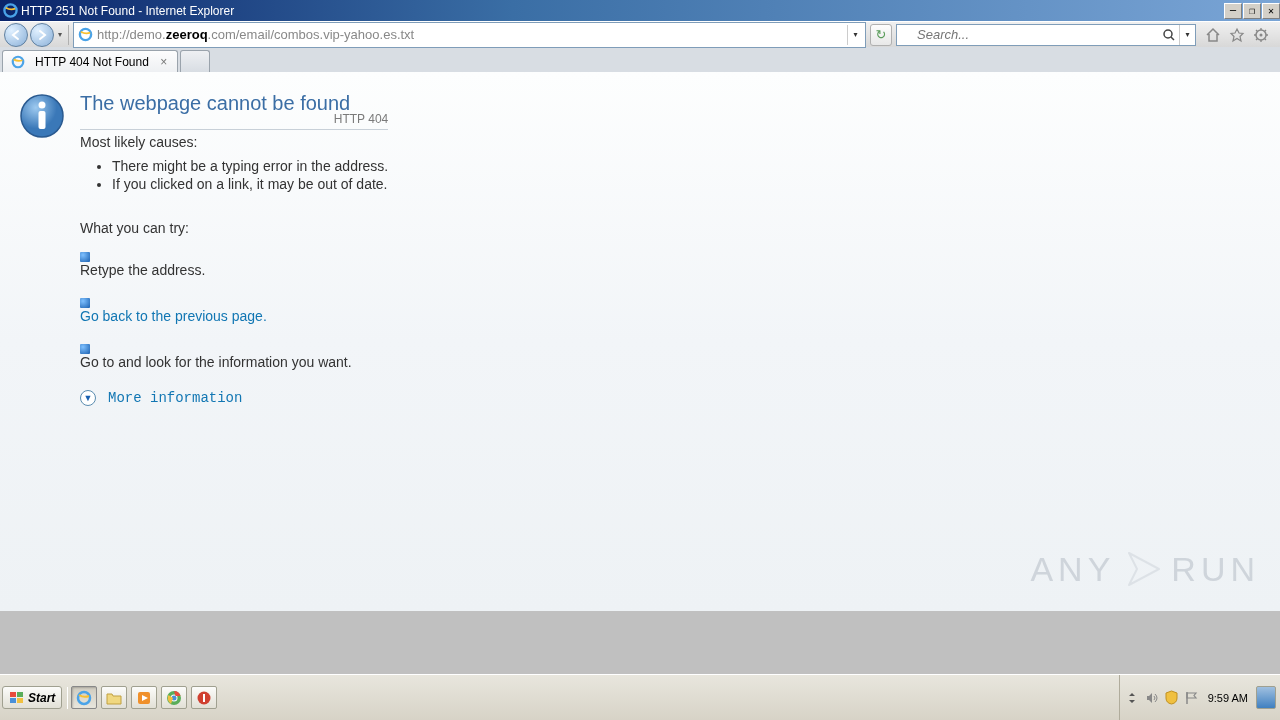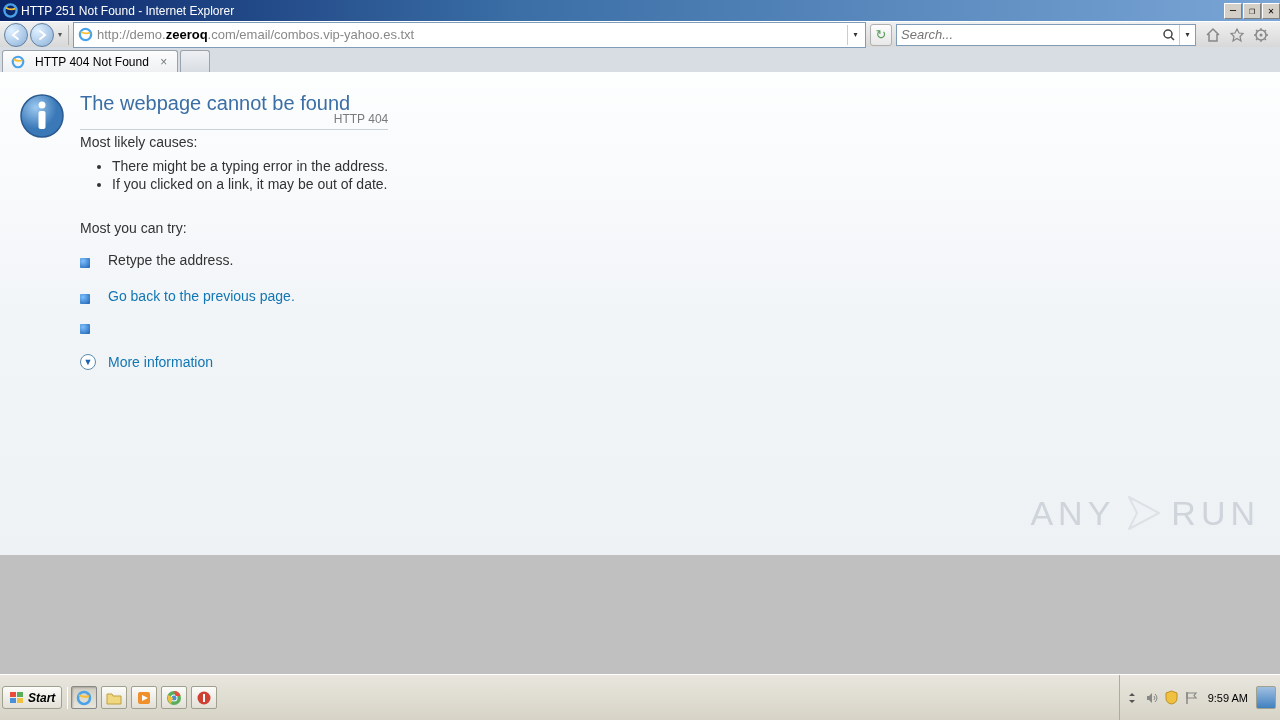--- a/index.html
+++ b/index.html
@@ -16,52 +16,52 @@
 .toolbar { height: 26px; background: linear-gradient(to bottom, #f0f0f0, #d8d8d8); border-top: 1px solid #fff; display: flex; align-items: center; padding: 2px 4px; gap: 2px; }
 .nav-btn { width: 24px; height: 24px; border-radius: 50%; background: radial-gradient(circle at 30% 30%, #e0f0ff, #8ab0d8); border: 1px solid #6080a0; display: flex; align-items: center; justify-content: center; color: #fff; cursor: pointer; }
 .dd-arrow { font-size: 8px; color: #555; padding: 0 2px; cursor: pointer; }
 .addr-sep { width: 1px; height: 20px; background: #b0b0b0; margin: 0 2px; }
 .ie-page-icon { width: 18px; height: 18px; display: inline-flex; align-items: center; justify-content: center; }
 .addrbox { flex: 1; height: 26px; background: #fff; border: 1px solid #7f9db9; display: flex; align-items: center; padding: 0 2px; }
 .addr-dd-btn { width: 16px; height: 20px; border-left: 1px solid #ccc; display: flex; align-items: center; justify-content: center; font-size: 8px; color: #333; cursor: pointer; }
 .small-btn { width: 22px; height: 22px; border: 1px solid #b0b0b0; border-radius: 3px; background: linear-gradient(to bottom, #fdfdfd, #e8e8e8); display: flex; align-items: center; justify-content: center; cursor: pointer; margin-left: 2px; }
 .refresh-glyph { color: #5a9c5a; font-size: 13px; }
 .searchbox { width: 300px; height: 22px; background: #fff; border: 1px solid #7f9db9; display: flex; align-items: center; margin-left: 2px; }
-.searchbox input { border: none; outline: none; flex: 1; font-size: 13px; padding-left: 4px; color: #888; font-style: italic; }
+.searchbox input { border: none; outline: none; flex: 1; font-size: 13px; padding-left: 20px; color: #888; font-style: italic; }
 .search-btn { width: 20px; height: 20px; display: flex; align-items: center; justify-content: center; cursor: pointer; }
 .search-dd { width: 16px; height: 20px; border-left: 1px solid #ccc; display: flex; align-items: center; justify-content: center; font-size: 8px; color: #333; cursor: pointer; }
 .toolbar-right { display: flex; gap: 6px; padding: 0 6px; }
 .toolbar-right-icon { width: 18px; height: 18px; cursor: pointer; display: flex; align-items: center; justify-content: center; color: #777; }
 
 
 .tabbar { height: 25px; background: #d8dde3; display: flex; align-items: flex-end; padding-left: 2px; }
 .tab { height: 22px; background: linear-gradient(to bottom, #fdfdfd, #eef0f3); border: 1px solid #9aa3ac; border-bottom: none; border-radius: 3px 3px 0 0; display: flex; align-items: center; padding: 0 6px; min-width: 170px; cursor: pointer; font-size: 12px; gap: 8px; }
 .tab-close { margin-left: auto; width: 14px; height: 14px; color: #777; border-radius: 2px; text-align: center; line-height: 14px; font-size: 12px; cursor: pointer; }
 .tab.blank { min-width: 30px; width: 30px; background: linear-gradient(to bottom, #eef0f3, #d8dde3); margin-left: 2px; }
 
 
-.content { background: linear-gradient(to bottom, #fdfefe, #f2f5f8 50%, #eef2f5); height: 483px; overflow: hidden; padding: 20px 18px; position: relative; }
+.content { background: linear-gradient(to bottom, #fdfefe, #f2f5f8 50%, #eef2f5); height: 539px; overflow: hidden; padding: 20px 18px; position: relative; }
 .content-inner { display: flex; }
 .info-icon-lg { width: 48px; height: 48px; margin-right: 14px; margin-top: 0px; flex-shrink: 0; }
 .error-body { max-width: 670px; }
 .error-title { color: #3b6ea5; font-size: 20px; font-weight: normal; }
 .error-divider { height: 0; border-top: 1px solid #c8d0d8; margin-top: 14px; position: relative; }
 .http-code { position: absolute; right: 0; top: -18px; color: #7a7a7a; font-size: 12px; }
 .causes-head { margin-top: 4px; font-size: 14px; color: #333; }
 .causes-list { margin: 8px 0 0 32px; color: #333; font-size: 14px; }
 .causes-list li { margin-bottom: 2px; }
 .try-head { margin-top: 28px; font-size: 14px; color: #333; }
 .suggestions { margin-top: 16px; }
-.sug-item { display: flex; align-items: flex-end; margin-bottom: 20px; }
+.sug-item { display: flex; align-items: flex-start; margin-bottom: 20px; flex-direction: column; }
 .sug-bullet { width: 10px; height: 10px; background: radial-gradient(circle at 30% 30%, #7ec0ff, #1a60b0); border-radius: 1px; margin-right: 18px; flex-shrink: 0; }
 .sug-text { font-size: 14px; color: #333; }
 .sug-text.link { color: #1176b3; cursor: pointer; }
 .more-info { display: flex; align-items: center; margin-top: 16px; }
 .expand-icon { width: 16px; height: 16px; border: 1px solid #5a8cb0; border-radius: 50%; display: flex; align-items: center; justify-content: center; margin-right: 12px; font-size: 9px; color: #1a60b0; background: #fff; cursor: pointer; }
-.more-info-text { color: #1176b3; font-size: 14px; cursor: pointer; }
+.more-info-text { color: #1176b3; font-size: 14px; cursor: pointer; font-family: Liberation Mono, monospace; }
 
 
 .watermark { position: absolute; right: 20px; bottom: 20px; color: rgba(180,188,196,0.55); font-size: 34px; letter-spacing: 5px; font-weight: 300; display: flex; align-items: center; gap: 6px; pointer-events: none; font-family: Arial, sans-serif; }
 .watermark svg { opacity: 0.55; }
 
 
 .taskbar { height: 46px; background: linear-gradient(to bottom, #e8e6dd, #d7d3c7); border-top: 1px solid #fff; display: flex; align-items: center; position: absolute; bottom: 0; left: 0; right: 0; }
 .start-btn { height: 23px; margin: 0 2px; padding: 0 6px; background: linear-gradient(to bottom, #fcfcfa, #e2e0d6); border: 1px solid #a0a090; border-radius: 3px; display: flex; align-items: center; gap: 3px; cursor: pointer; font-weight: bold; font-style: italic; font-size: 12px; }
 .win-flag { display: inline-flex; }
 .task-sep { width: 1px; height: 22px; background: #b0ac9c; margin: 0 3px; border-right: 1px solid #fff; }
@@ -184,32 +184,33 @@
     <div class="error-body">
       <h1 class="error-title">The webpage cannot be found</h1>
       <div class="error-divider">
         <span class="http-code">HTTP 404</span>
       </div>
       <div class="causes-head">Most likely causes:</div>
       <ul class="causes-list">
         <li>There might be a typing error in the address.</li>
         <li>If you clicked on a link, it may be out of date.</li>
       </ul>
-      <div class="try-head">Most you can try:</div>
+      <div class="try-head">What you can try:</div>
       <div class="suggestions">
         <div class="sug-item">
           <div class="sug-bullet"></div>
           <span class="sug-text">Retype the address.</span>
         </div>
         <div class="sug-item">
           <div class="sug-bullet"></div>
           <span class="sug-text link">Go back to the previous page.</span>
         </div>
         <div class="sug-item">
           <div class="sug-bullet"></div>
+          <span class="sug-text">Go to  and look for the information you want.</span>
         </div>
       </div>
       <div class="more-info">
         <div class="expand-icon">▼</div>
         <span class="more-info-text">More information</span>
       </div>
     </div>
   </div>
   <div class="watermark">
     <span>ANY</span>

